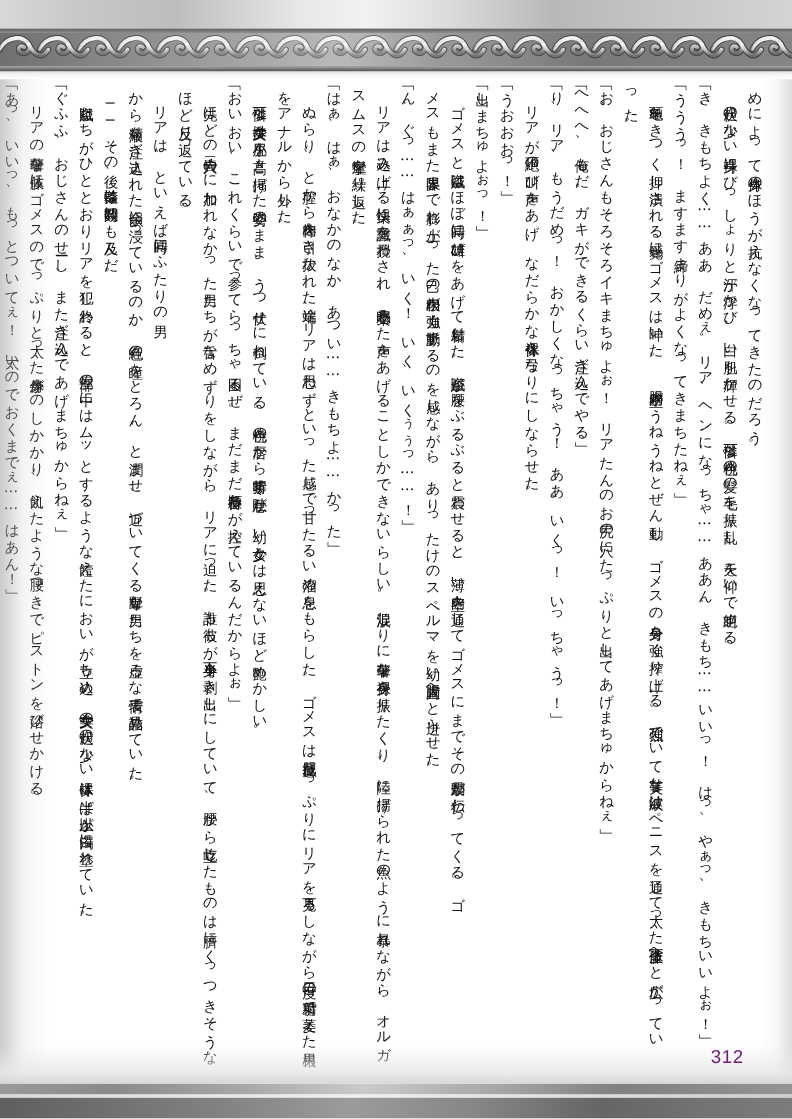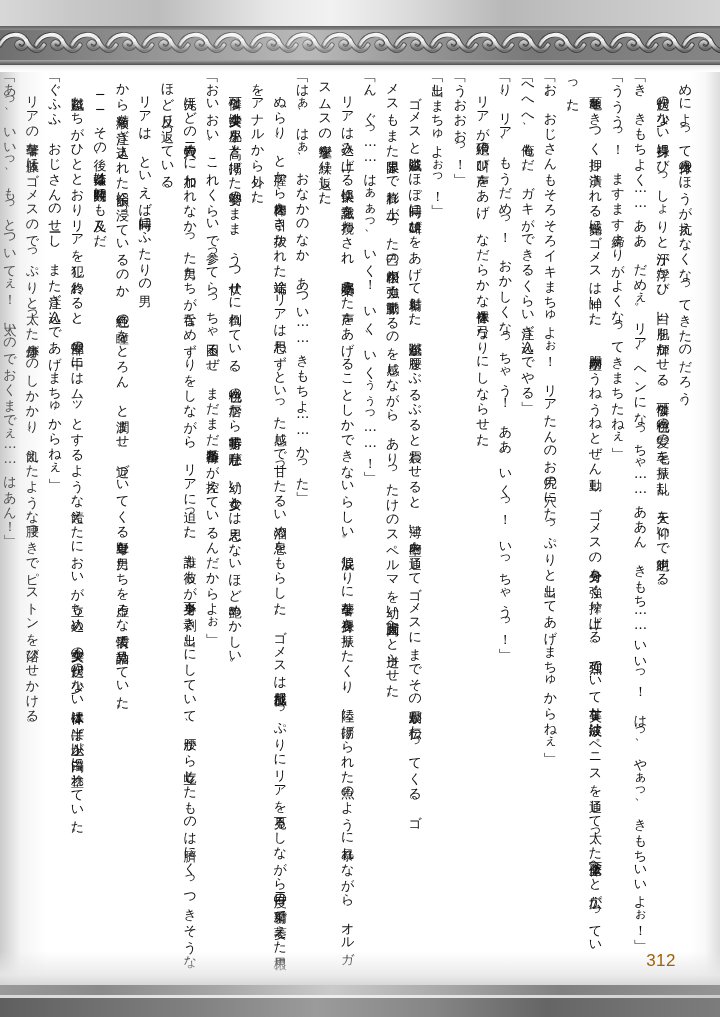--- a/index.html
+++ b/index.html
@@ -155,21 +155,21 @@
     text-indent: 1em;
   }
 
   
   .page-number {
     position: absolute;
     right: 44px;
     bottom: 46px;
     font-family: "Liberation Sans", sans-serif;
     font-size: 17px;
-    color: #a16207;
+    color: #701a75;
     letter-spacing: 0.5px;
   }
 </style>
 </head>
 <body>
 
 <div id="page">
 
   <div class="top-band-wrap">
     <div class="band-sheen-top"></div>

